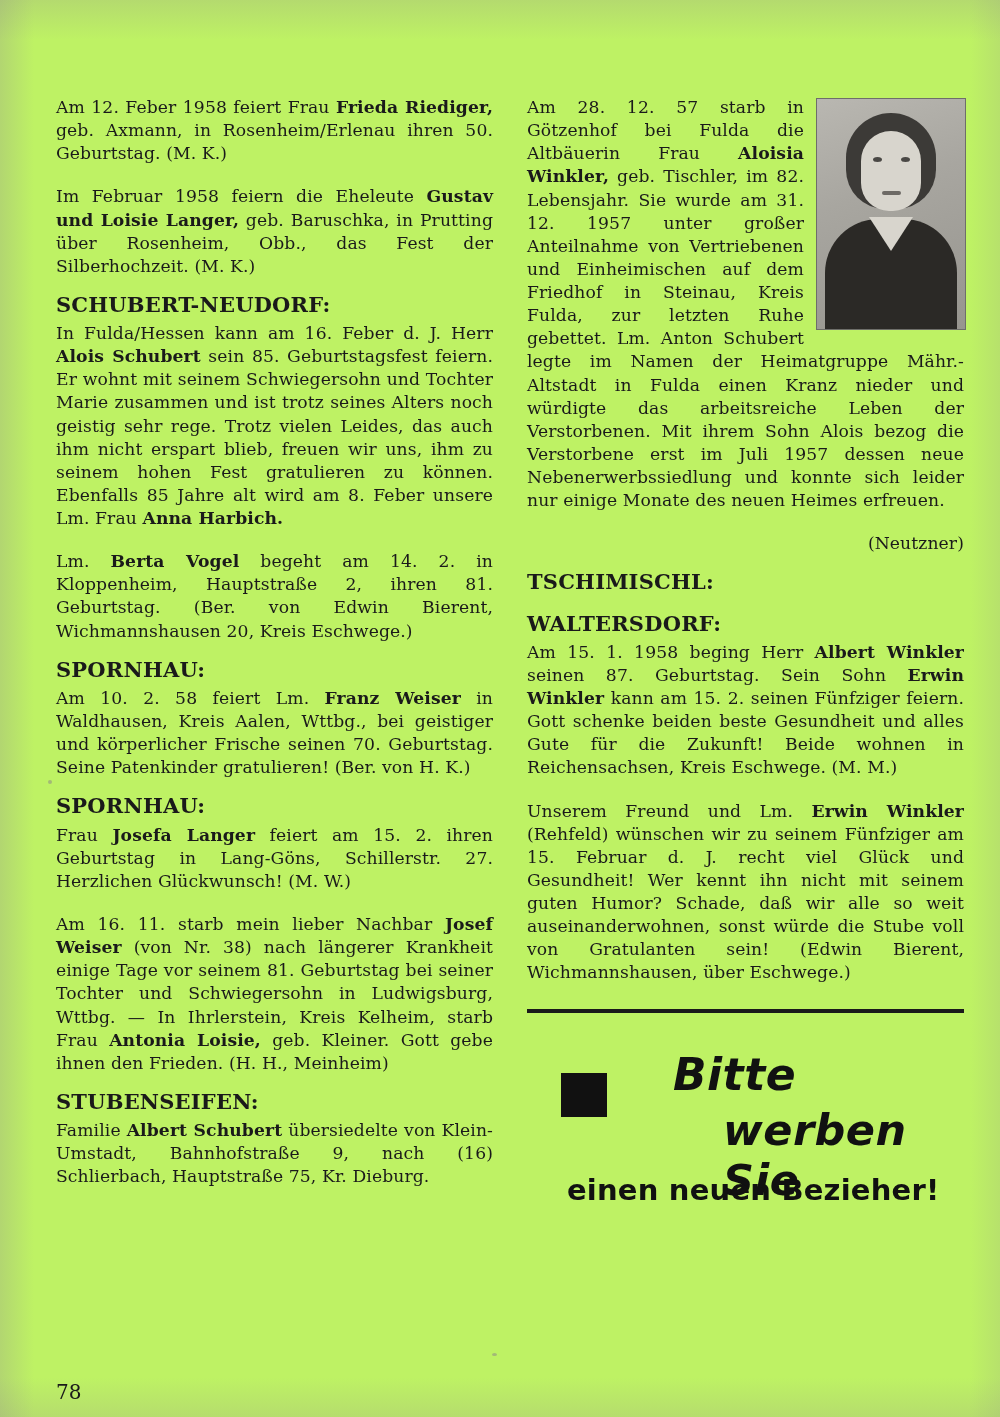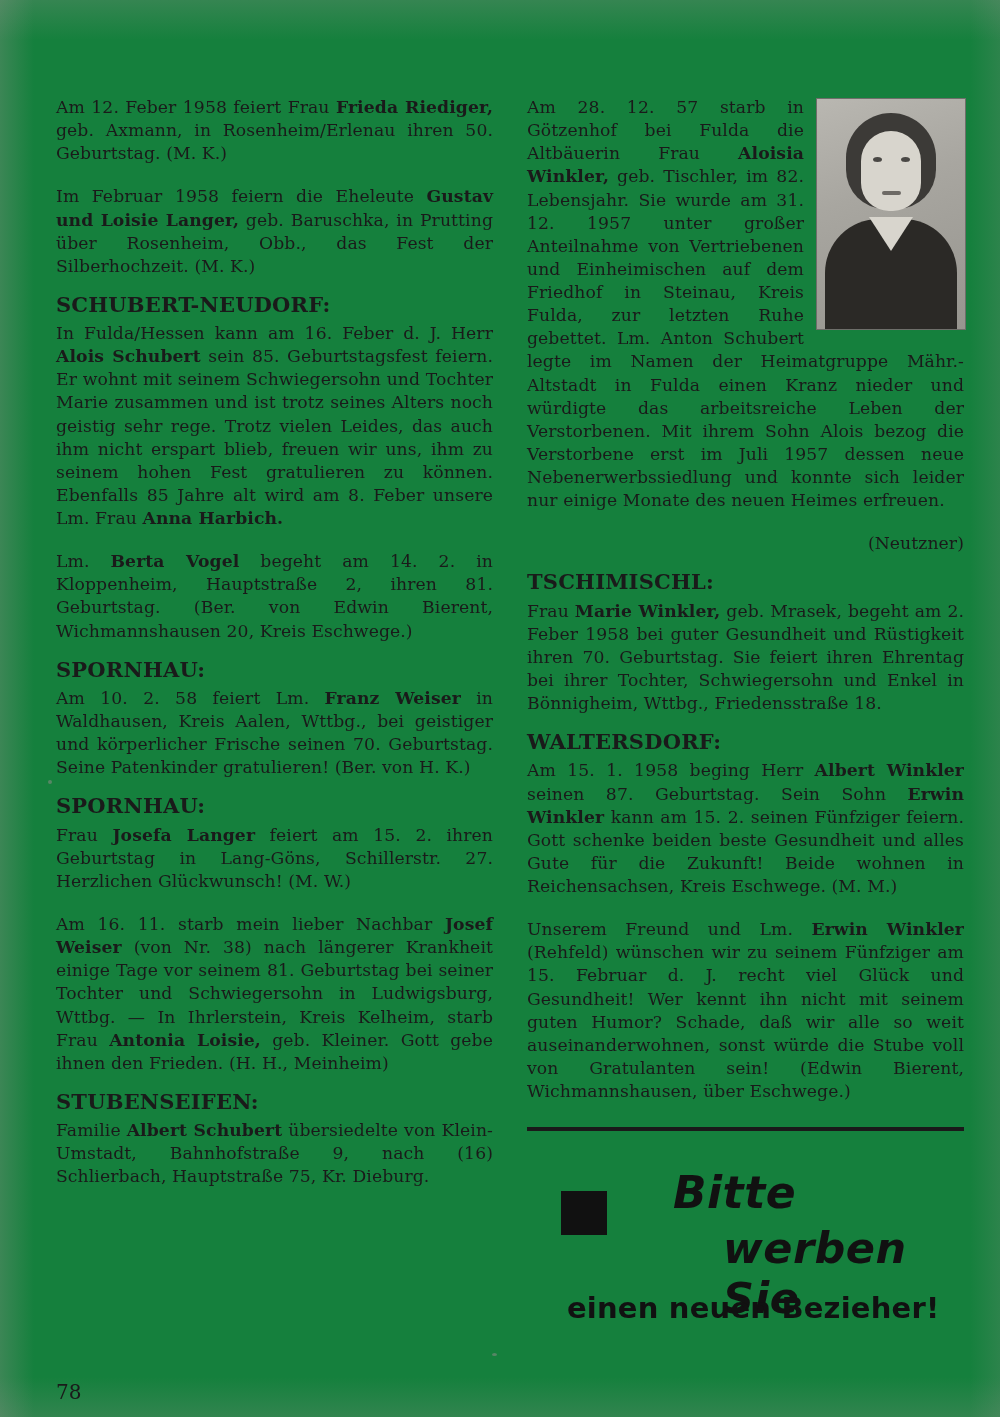--- a/index.html
+++ b/index.html
@@ -13,21 +13,21 @@
     font-family: "DejaVu Serif", serif;
     color: #1a1a1a;
     position: relative;
     overflow: hidden;
   }
   .page {
     position: absolute;
     left: 0; top: 0;
     width: 1000px;
     height: 1417px;
-    background: #15803d;
+    background: #bef264;
   }
   
   .page::before {
     content: "";
     position: absolute;
     left: 0; top: 0; right: 0; bottom: 0;
     background:
       linear-gradient(to right, rgba(150,148,142,0.30) 0px, rgba(255,255,255,0) 34px),
       linear-gradient(to bottom, rgba(150,148,142,0.25) 0px, rgba(255,255,255,0) 40px),
       linear-gradient(to top, rgba(150,148,142,0.22) 0px, rgba(255,255,255,0) 40px),
@@ -252,21 +252,20 @@
             <div class="collar"></div>
           </div>
         </div>
 
         <p>Am 28. 12. 57 starb in Götzenhof bei Fulda die Altbäuerin Frau <b>Aloisia Winkler,</b> geb. Tischler, im 82. Lebensjahr. Sie wurde am 31. 12. 1957 unter großer Anteilnahme von Vertriebenen und Einheimischen auf dem Friedhof in Steinau, Kreis Fulda, zur letzten Ruhe gebettet. Lm. Anton Schubert legte im Namen der Heimatgruppe Mähr.-Altstadt in Fulda einen Kranz nieder und würdigte das arbeitsreiche Leben der Verstorbenen. Mit ihrem Sohn Alois bezog die Verstorbene erst im Juli 1957 dessen neue Nebenerwerbssiedlung und konnte sich leider nur einige Monate des neuen Heimes erfreuen.</p>
 
         <p class="rightal">(Neutzner)</p>
 
         <div class="sect">TSCHIMISCHL:</div>
 
-        <p>Frau <b>Marie Winkler,</b> geb. Mrasek, begeht am 2. Feber 1958 bei guter Gesundheit und Rüstigkeit ihren 70. Geburtstag. Sie feiert ihren Ehrentag bei ihrer Tochter, Schwiegersohn und Enkel in Bönnigheim, Wttbg., Friedensstraße 18.</p>
 
         <div class="sect">WALTERSDORF:</div>
 
         <p>Am 15. 1. 1958 beging Herr <b>Albert Winkler</b> seinen 87. Geburtstag. Sein Sohn <b>Erwin Winkler</b> kann am 15. 2. seinen Fünfziger feiern. Gott schenke beiden beste Gesundheit und alles Gute für die Zukunft! Beide wohnen in Reichensachsen, Kreis Eschwege. (M. M.)</p>
 
         <p>Unserem Freund und Lm. <b>Erwin Winkler</b> (Rehfeld) wünschen wir zu seinem Fünfziger am 15. Februar d. J. recht viel Glück und Gesundheit! Wer kennt ihn nicht mit seinem guten Humor? Schade, daß wir alle so weit auseinanderwohnen, sonst würde die Stube voll von Gratulanten sein! (Edwin Bierent, Wichmannshausen, über Eschwege.)</p>
 
         <hr class="rule">
 
         <div class="ad">

